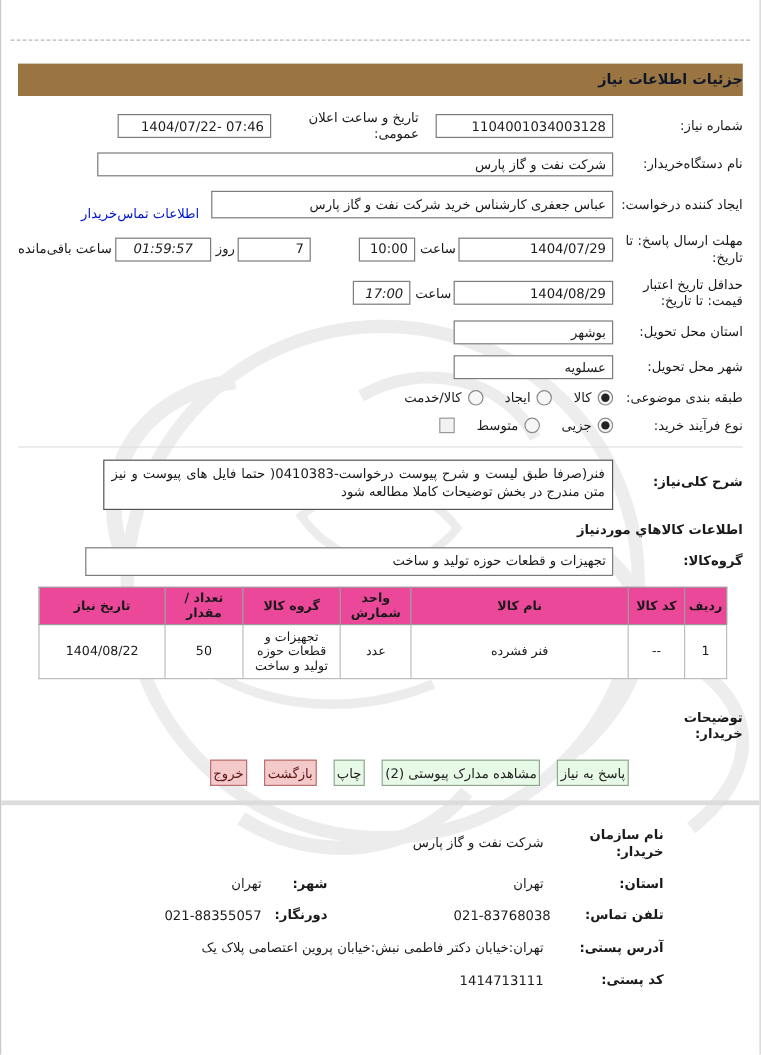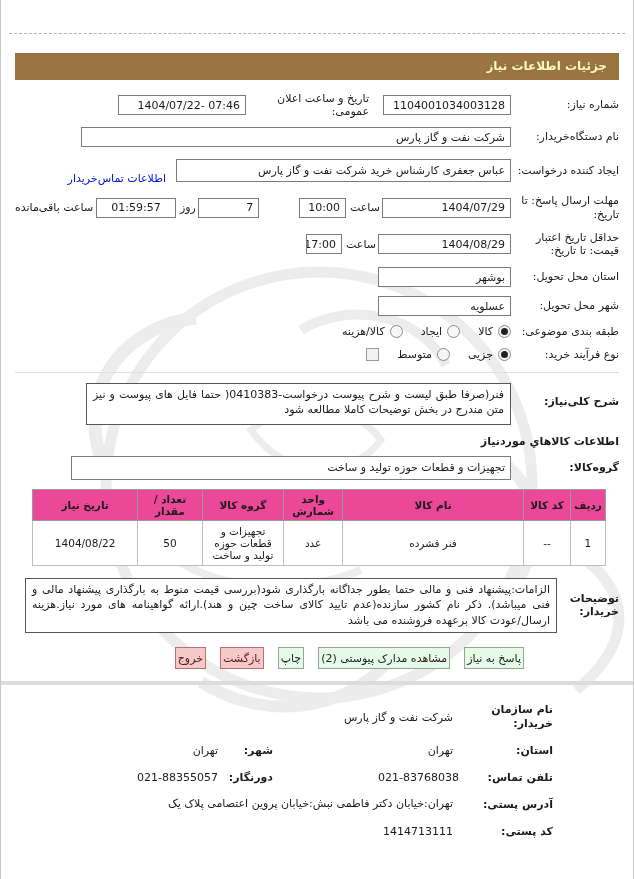--- a/index.html
+++ b/index.html
@@ -2,22 +2,22 @@
 <html lang="fa"><head>
 <meta charset="utf-8">
 <style>
   html,body{margin:0;padding:0;background:#fff;}
   .page{position:relative;width:634px;height:879px;background:#fff;overflow:hidden;
         font-family:"DejaVu Sans",sans-serif;font-size:11px;color:#1a1a1a;
         border-left:1px solid #c9c9c9;border-right:1px solid #c9c9c9;box-sizing:border-box;}
   .wm{position:absolute;inset:0;pointer-events:none;z-index:0;}
   .content{position:relative;z-index:1;}
   .dotted-sep{border-top:1px dashed #b5b5b5;margin:33px 8px 0 8px;height:0;}
-  .title-bar{background:#9a7441;color:#fef9c3;font-weight:bold;font-size:12px;
-             height:27px;line-height:27px;direction:rtl;padding-right:12px;box-sizing:border-box;}
+  .title-bar{background:#9a7441;color:#0f172a;font-weight:bold;font-size:12px;
+             height:27px;line-height:27px;direction:rtl;padding-right:0;box-sizing:border-box;}
   .title-bar.first{margin:19px 14px 0 14px;}
   .title-bar.second{margin:6px 80px 0 0;width:473px;}
   .form{direction:rtl;padding:12px 14px 0 14px;}
   .row{display:flex;align-items:center;direction:rtl;margin-bottom:9px;}
   .lbl{width:108px;flex:none;line-height:1.25;padding-left:4px;box-sizing:border-box;}
   .lbl-b{font-weight:bold;}
   .box{border:1px solid #7b7b7b;background:#fff;height:20px;box-sizing:border-box;
        display:flex;align-items:center;padding:0 5px;overflow:hidden;white-space:nowrap;}
   .num{direction:ltr;}
   .link{color:#0014cc;cursor:pointer;margin-right:10px;white-space:nowrap;margin-top:16px;}
@@ -68,21 +68,21 @@
     <div class="dotted-sep"></div>
 
     <div class="title-bar first">
       <span>جزئیات اطلاعات نیاز</span>
     </div>
 
     <div class="form">
 
       <div class="row">
         <span class="lbl">شماره نیاز:</span>
-        <span class="box num" style="width:128px;justify-content:flex-end;">1104001034003128</span>
+        <span class="box num" style="width:148px;justify-content:flex-end;">1104001034003128</span>
         <span style="width:137px;padding-right:14px;box-sizing:border-box;">تاریخ و ساعت اعلان عمومی:</span>
         <span class="box num" style="width:128px;justify-content:flex-end;">1404/07/22- 07:46</span>
       </div>
 
       <div class="row">
         <span class="lbl">نام دستگاه‌خریدار:</span>
         <span class="box" style="width:430px;">شرکت نفت و گاز پارس</span>
       </div>
 
       <div class="row">
@@ -91,49 +91,49 @@
         <span class="link">اطلاعات تماس‌خریدار</span>
       </div>
 
       <div class="row">
         <span class="lbl">مهلت ارسال پاسخ: تا تاریخ:</span>
         <span class="box num" style="width:133px;justify-content:flex-end;">1404/07/29</span>
         <span style="margin:0 2px 0 4px;">ساعت</span>
         <span class="box num" style="width:48px;justify-content:flex-end;">10:00</span>
         <span class="box num" style="width:63px;margin-right:40px;justify-content:flex-end;">7</span>
         <span style="margin:0 2px 0 4px;">روز</span>
-        <span class="box num" style="width:82px;justify-content:center;">01:59:57</span>
+        <span class="box num" style="width:82px;justify-content:center;font-style:italic;">01:59:57</span>
         <span style="margin-right:3px;white-space:nowrap;">ساعت باقی‌مانده</span>
       </div>
 
       <div class="row">
         <span class="lbl">حداقل تاریخ اعتبار قیمت: تا تاریخ:</span>
         <span class="box num" style="width:133px;justify-content:flex-end;">1404/08/29</span>
         <span style="margin:0 2px 0 4px;">ساعت</span>
-        <span class="box num" style="width:36px;justify-content:flex-end;">17:00</span>
+        <span class="box num" style="width:48px;justify-content:flex-end;font-style:italic;">17:00</span>
       </div>
 
       <div class="row">
         <span class="lbl">استان محل تحویل:</span>
         <span class="box" style="width:133px;">بوشهر</span>
       </div>
 
       <div class="row">
         <span class="lbl">شهر محل تحویل:</span>
         <span class="box" style="width:133px;">عسلویه</span>
       </div>
 
       <div class="row">
         <span class="lbl">طبقه بندی موضوعی:</span>
         <span class="radio checked"></span>
         <span class="opt-label">کالا</span>
         <span class="radio"></span>
         <span class="opt-label">ایجاد</span>
         <span class="radio"></span>
-        <span class="opt-label">کالا/هزینه</span>
+        <span class="opt-label">کالا/خدمت</span>
       </div>
 
       <div class="row">
         <span class="lbl">نوع فرآیند خرید:</span>
         <span class="radio checked"></span>
         <span class="opt-label">جزیی</span>
         <span class="radio"></span>
         <span class="opt-label">متوسط</span>
         <span class="checkbox"></span>
       </div>
@@ -172,21 +172,20 @@
             <td>عدد</td>
             <td>تجهیزات و قطعات حوزه تولید و ساخت</td>
             <td>50</td>
             <td class="num">1404/08/22</td>
           </tr>
         </tbody>
       </table>
 
       <div class="row" style="align-items:flex-start;margin-top:12px;">
         <span class="lbl lbl-b" style="width:62px;padding-top:14px;">توضیحات خریدار:</span>
-        <div class="multibox" style="width:532px;min-height:52px;">الزامات:پیشنهاد فنی و مالی  حتما  بطور جداگانه بارگذاری  شود(بررسی قیمت منوط به بارگذاری  پیشنهاد مالی و فنی میباشد). ذکر نام کشور  سازنده(عدم تایید کالای ساخت چین و هند).ارائه گواهینامه های مورد  نیاز.هزینه ارسال/عودت کالا برعهده فروشنده می   باشد</div>
       </div>
 
       <div class="btn-row">
         <span class="btn btn-green">پاسخ به نیاز</span>
         <span class="btn btn-green">مشاهده مدارک پیوستی (2)</span>
         <span class="btn btn-green">چاپ</span>
         <span class="btn btn-red">بازگشت</span>
         <span class="btn btn-red">خروج</span>
       </div>
     </div>

